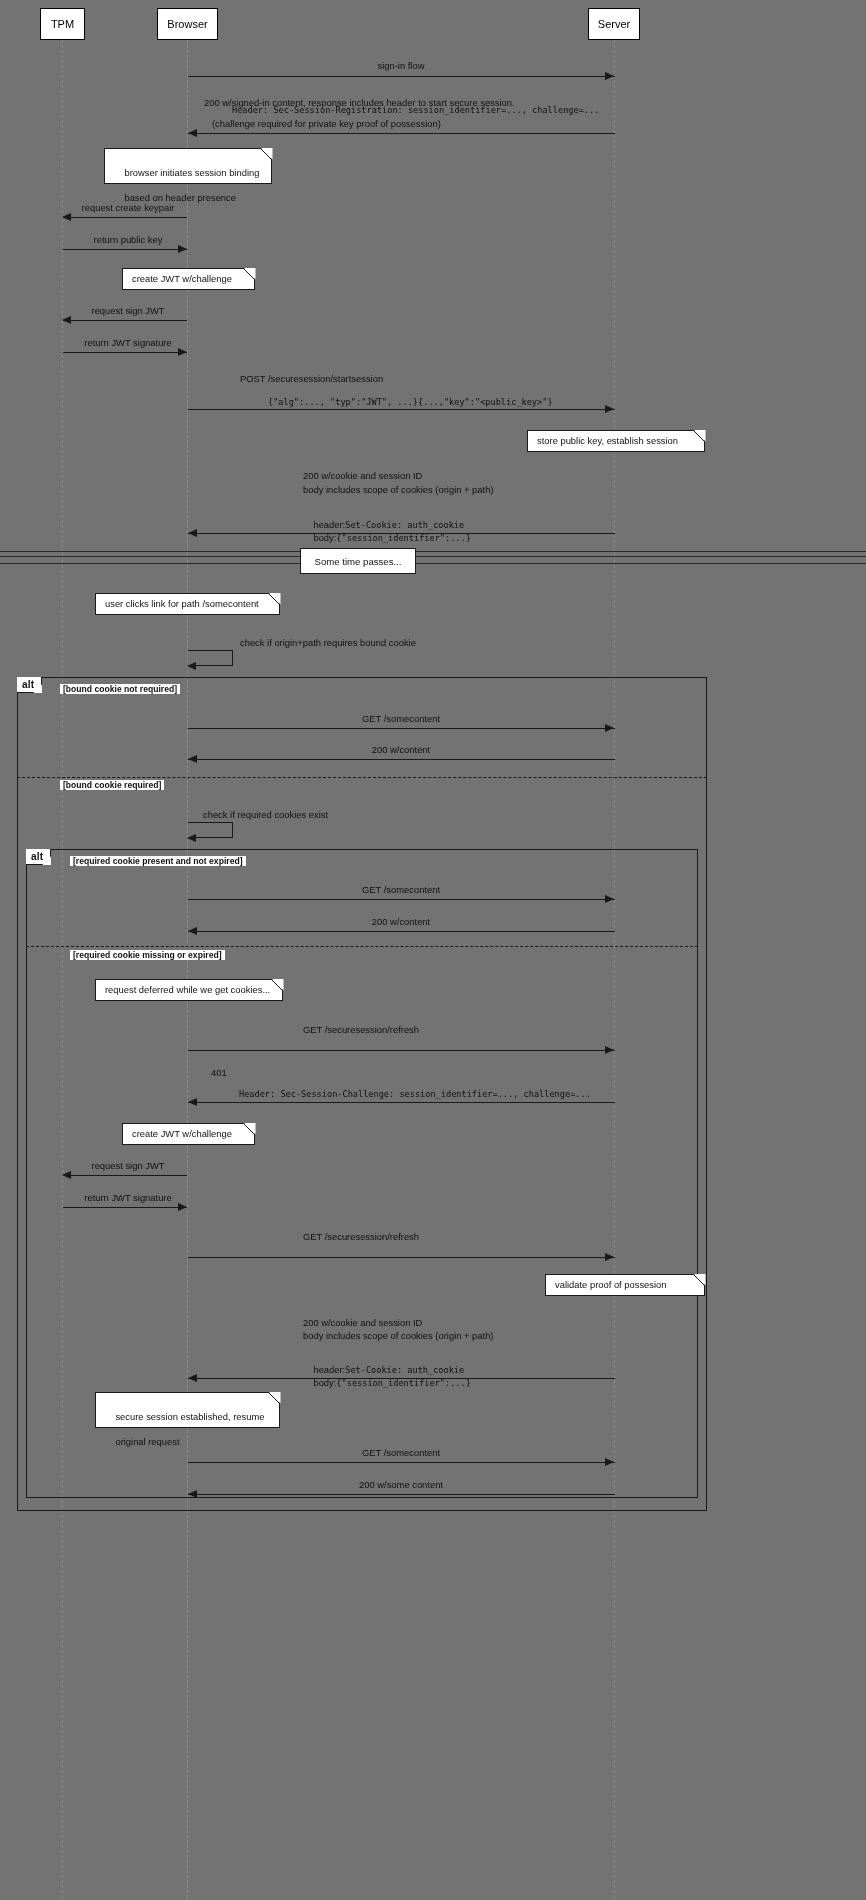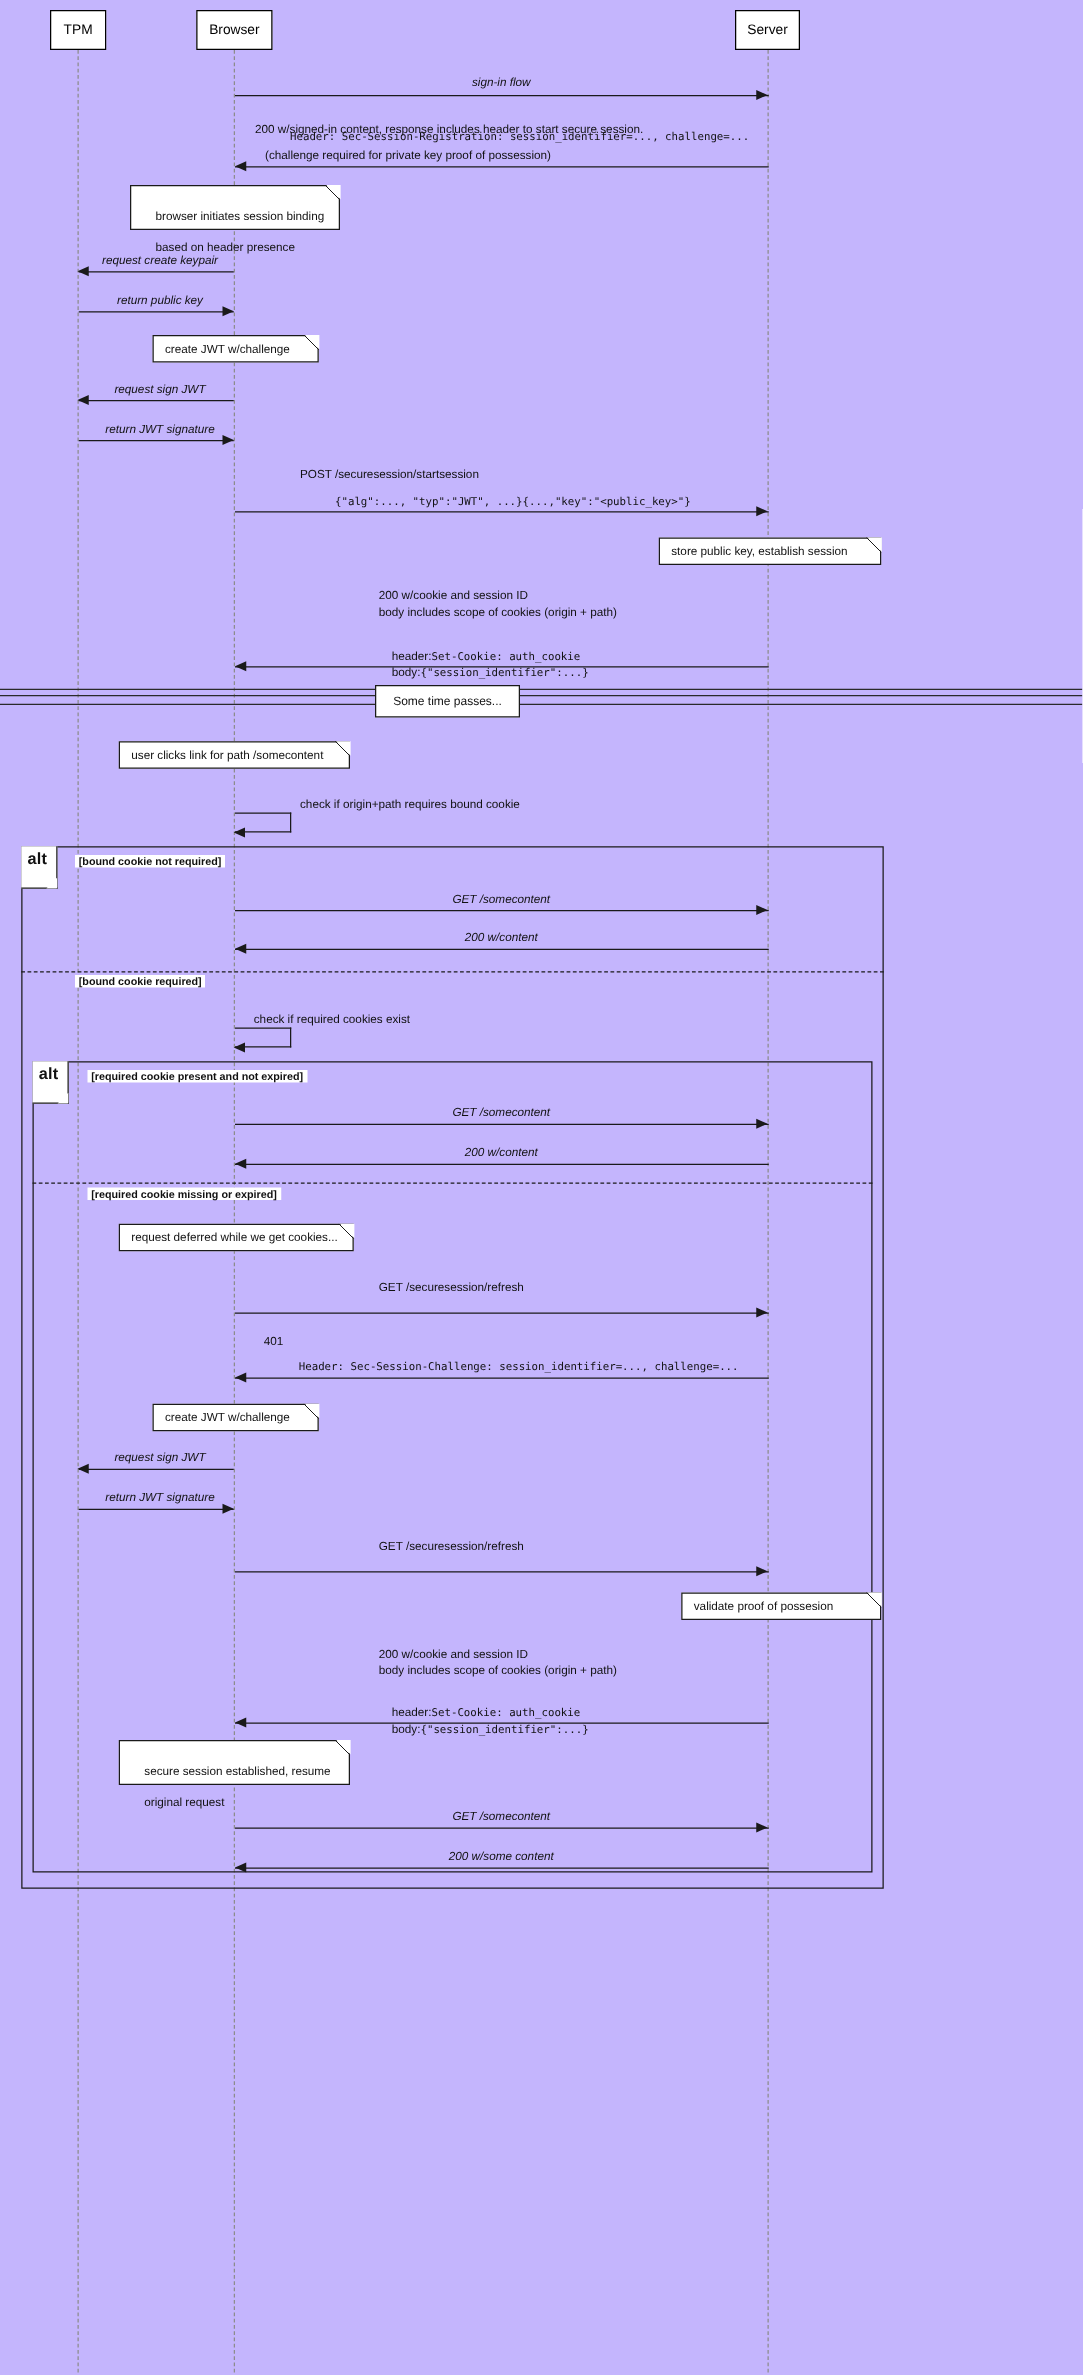--- a/index.html
+++ b/index.html
@@ -5,21 +5,21 @@
   * { box-sizing: border-box; }
   html, body {
     margin: 0; padding: 0;
     background: #ffffff;
     font-family: "Liberation Sans", sans-serif;
   }
   #stage {
     position: relative;
     width: 866px;
     height: 1900px;
-    background: #c4b5fd;
+    background: #737373;
     overflow: hidden;
   }
 
   
   .actor-box {
     position: absolute;
     border: 1.5px solid #000;
     background: #fff;
     text-align: center;
     font-size: 11px;
@@ -63,21 +63,21 @@
   }
 
   .msg-label {
     position: absolute;
     font-size: 9.4px;
     color: #111;
     line-height: 1.32;
     white-space: pre;
     z-index: 5;
   }
-  .msg-label.center { text-align: left; transform: translateX(-50%); font-style: italic; }
+  .msg-label.center { text-align: left; transform: translateX(-50%); }
   .msg-label.mono {
     font-family: "DejaVu Sans Mono", monospace;
     font-size: 8.6px;
     margin-left: 28px;
   }
   .msg-label .mono-inline {
     font-family: "DejaVu Sans Mono", monospace;
     font-size: 8.6px;
     margin-top: 44px;
   }
@@ -146,24 +146,24 @@
     position: absolute;
     border: 1.2px solid #1a1a1a;
     background: transparent;
     z-index: 2;
   }
   .frag-tab {
     position: absolute;
     background: #fff;
     border-right: 1.2px solid #1a1a1a;
     border-bottom: 1.2px solid #1a1a1a;
-    font-size: 13px;
+    font-size: 10px;
     font-weight: bold;
     color: #111;
-    padding: 2px 7px 16px 5px;
+    padding: 2px 7px 2px 5px;
     z-index: 9;
     letter-spacing: .2px;
   }
   .frag-tab::after {
     content: "";
     position: absolute;
     right: -1px; bottom: -1px;
     width: 9px; height: 9px;
     background: #fff;
     clip-path: polygon(100% 0, 100% 100%, 0 100%);

